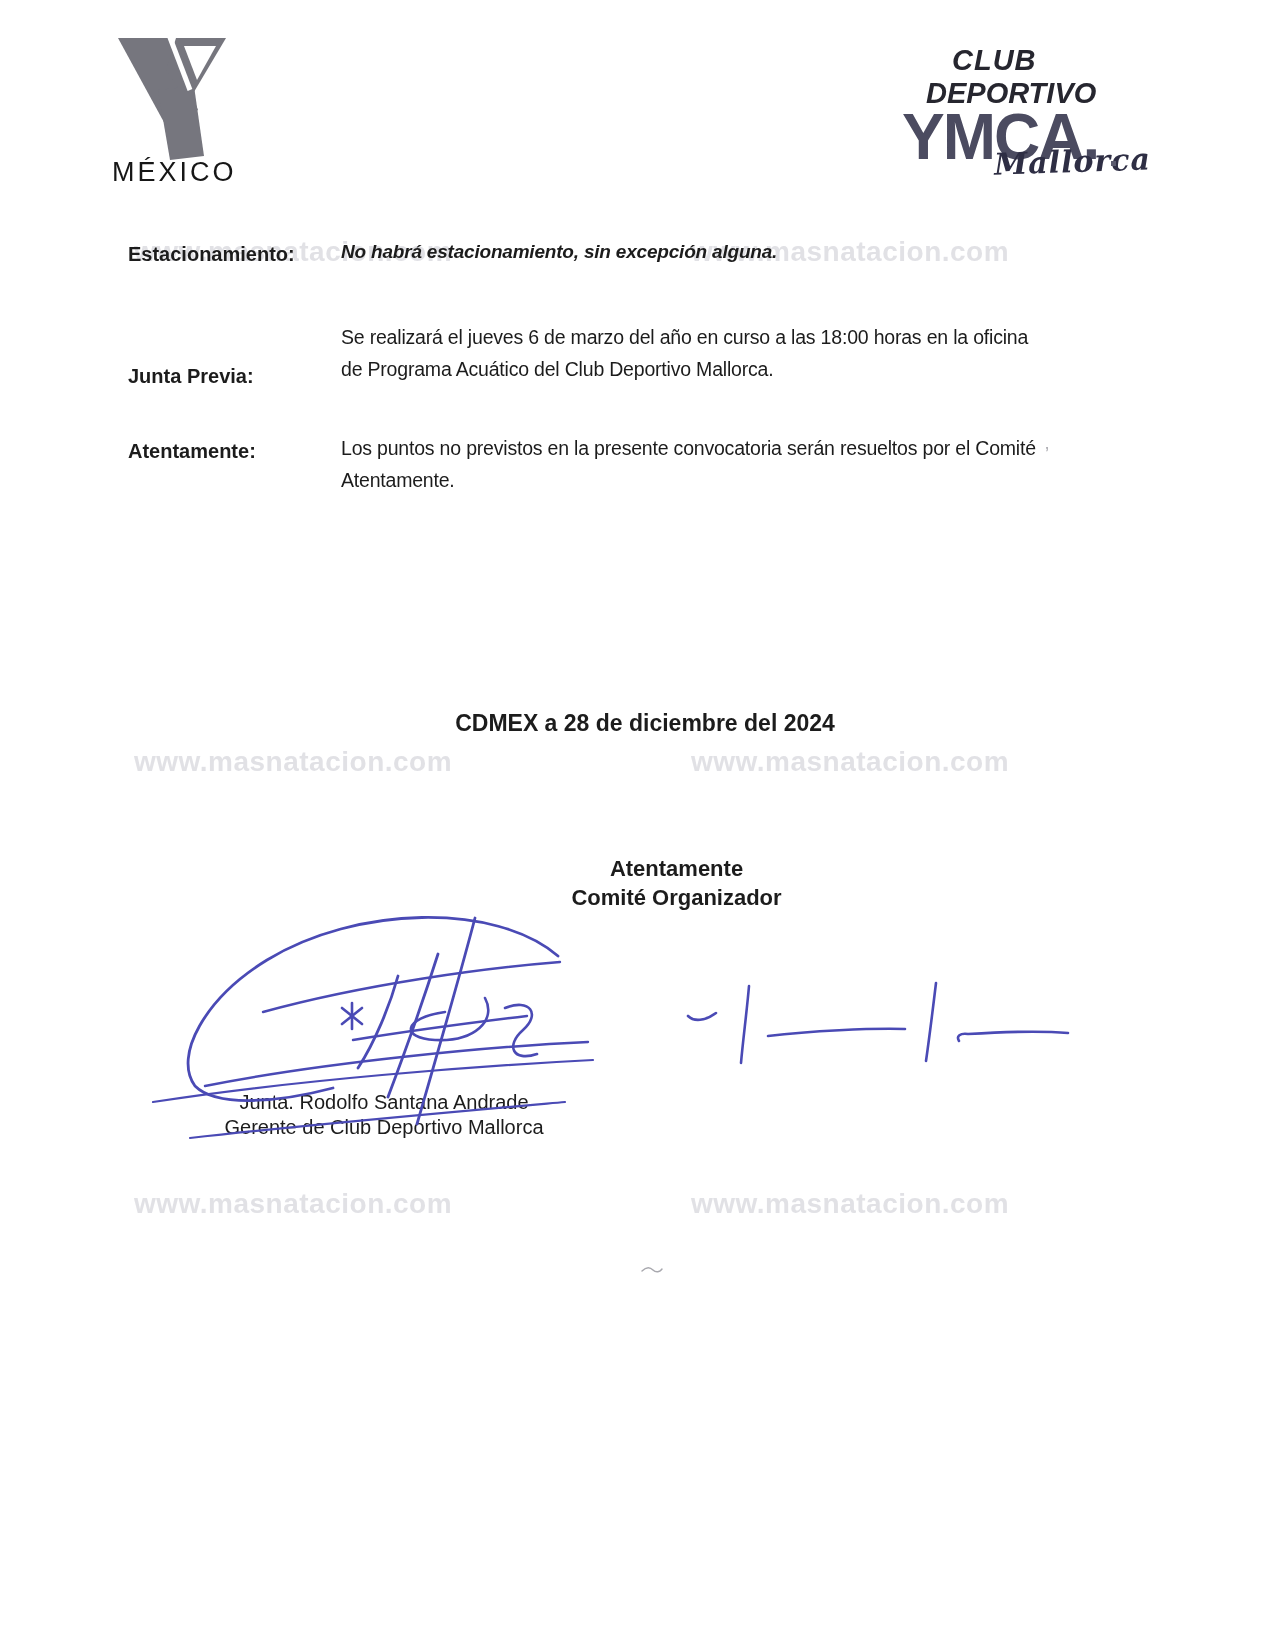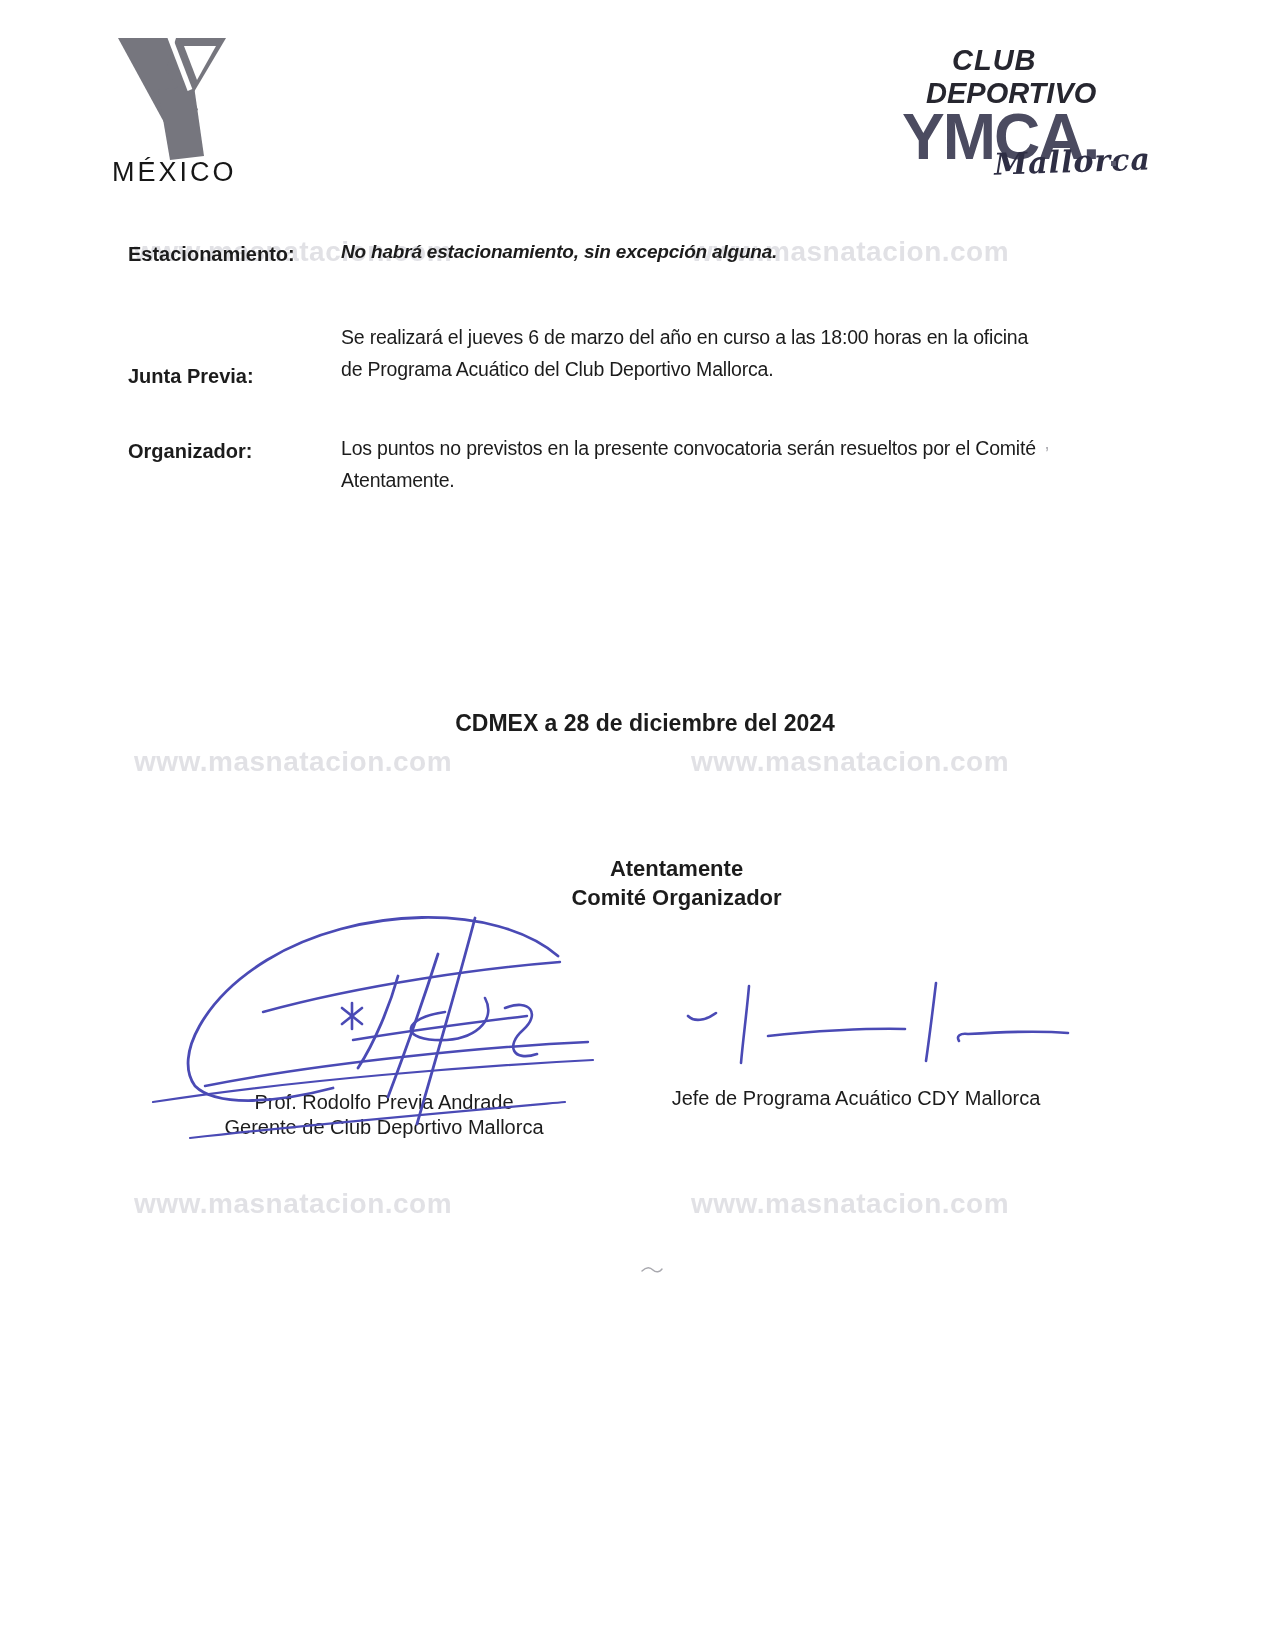--- a/index.html
+++ b/index.html
@@ -63,21 +63,21 @@
 <div class="abs wm" style="left:115px;top:1188px;">www.masnatacion.com</div>
 <div class="abs wm" style="left:672px;top:1188px;">www.masnatacion.com</div>
 
 <div class="abs row-label" style="top:243px;">Estacionamiento:</div>
 <div class="abs row-content bold-italic" style="top:241px;">No habrá estacionamiento, sin excepción alguna.</div>
 
 <div class="abs row-label" style="top:329px;margin-top:36px;">Junta Previa:</div>
 <div class="abs row-content" style="top:326px;">Se realizará el jueves 6 de marzo del año en curso a las 18:00 horas en la oficina</div>
 <div class="abs row-content" style="top:358px;">de Programa Acuático del Club Deportivo Mallorca.</div>
 
-<div class="abs row-label" style="top:440px;">Organizador:</div>
+<div class="abs row-label" style="top:440px;">Atentamente:</div>
 <div class="abs row-content" style="top:437px;">Los puntos no previstos en la presente convocatoria serán resueltos por el Comité</div>
 <div class="abs row-content" style="top:469px;">Atentamente.</div>
 
 <div class="abs dateline">CDMEX a 28 de diciembre del 2024</div>
 
 <div class="abs closing" style="top:856px;">Atentamente</div>
 <div class="abs closing" style="top:885px;">Comité Organizador</div>
 
 <svg class="abs sig-svg" style="left:145px;top:890px;" width="460" height="260" viewBox="0 0 460 260" xmlns="http://www.w3.org/2000/svg" fill="none" stroke="#4a4ab5" stroke-linecap="round">
   <path d="M 413,66 C 350,12 210,16 122,70 C 60,108 28,166 50,196 C 72,218 135,212 188,198" stroke-width="2.8"></path>
@@ -98,23 +98,22 @@
 
 <svg class="abs sig-svg" style="left:650px;top:960px;" width="440" height="115" viewBox="0 0 440 115" xmlns="http://www.w3.org/2000/svg" fill="none" stroke="#4a4ab5" stroke-linecap="round">
   <path d="M 38,56 C 44,62 55,61 66,53" stroke-width="2.6"></path>
   <path d="M 99,26 C 97,50 93,80 91,103" stroke-width="2.6"></path>
   <path d="M 118,76 C 160,71 220,68 255,69" stroke-width="2.6"></path>
   <path d="M 286,23 C 283,48 279,80 276,101" stroke-width="2.6"></path>
   <path d="M 309,81 C 306,76 310,73 318,74 C 350,72 395,71 418,73" stroke-width="2.6"></path>
 </svg>
 
 <div class="abs sig-name-block" style="left:174px;top:1090px;">
-  <div class="sig-line">Prof. Rodolfo Previa Andrade</div>
+  <div class="sig-line">Junta. Rodolfo Santana Andrade</div>
   <div class="sig-line">Gerente de Club Deportivo Mallorca</div>
 </div>
 <div class="abs sig-name-block" style="left:646px;top:1086px;">
-  <div class="sig-line">Jefe de Programa Acuático CDY Mallorca</div>
 </div>
 
 <svg class="abs" style="left:640px;top:1264px;" width="24" height="12" viewBox="0 0 24 12" xmlns="http://www.w3.org/2000/svg">
   <path d="M 2,7 C 6,3 10,3 13,6 C 16,9 20,8 22,5" fill="none" stroke="#a8a8ae" stroke-width="1.4" stroke-linecap="round"></path>
 </svg>
 <div class="abs artifact" style="left:1045px;top:444px;">’</div>
 
 </body></html>

